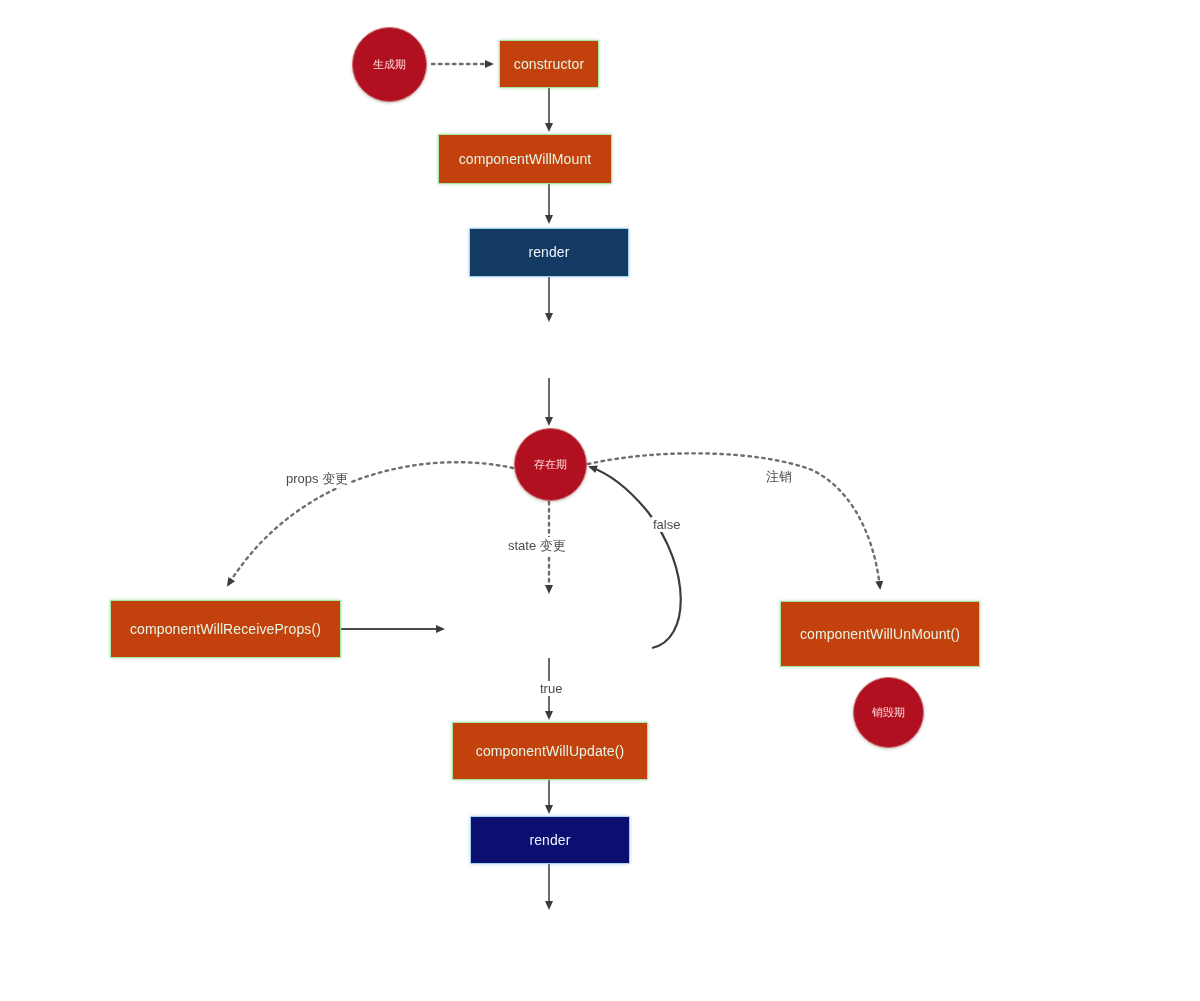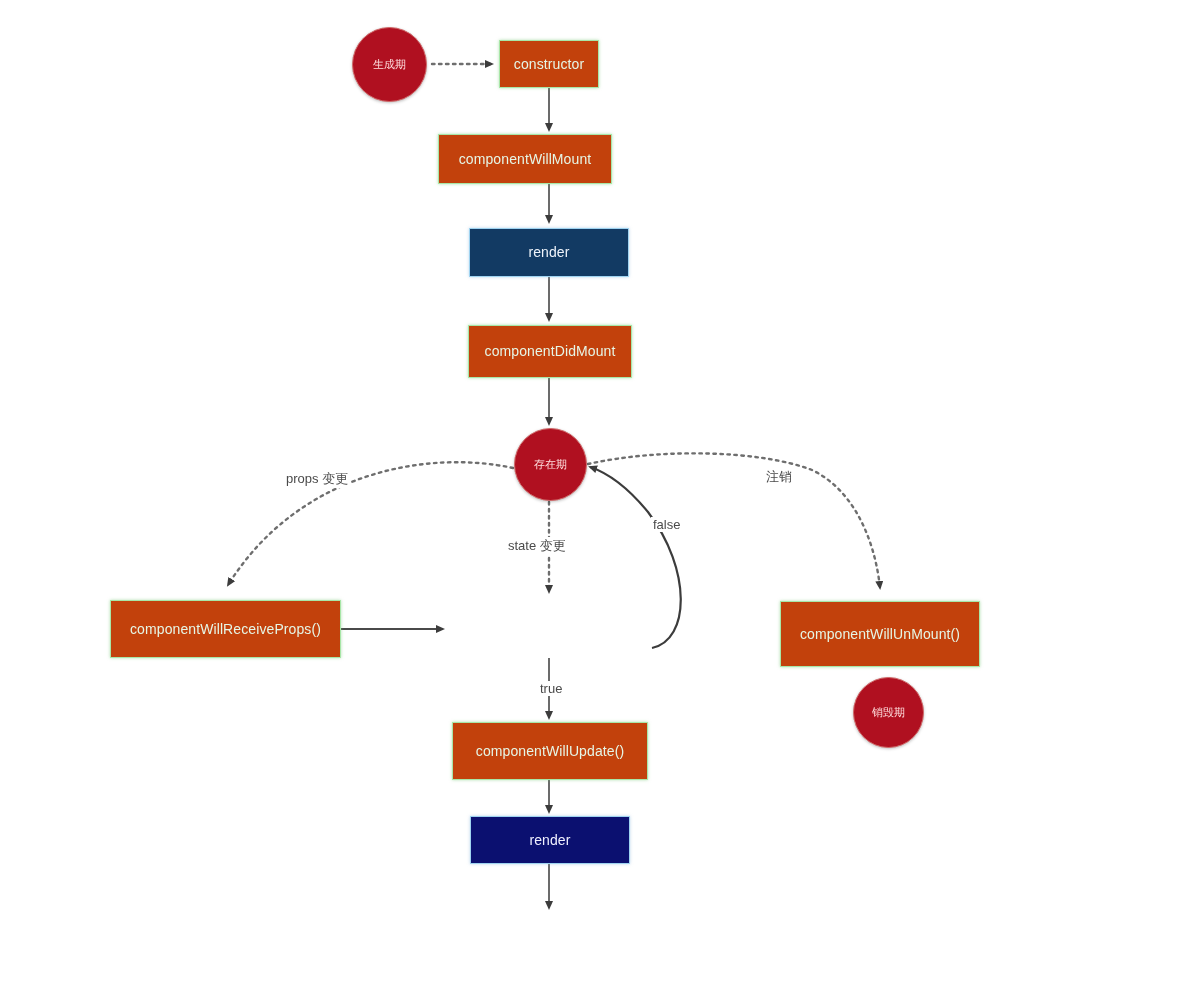--- a/index.html
+++ b/index.html
@@ -137,23 +137,20 @@
   </div>
 
   <div class="node-box green" style="left:438px; top:134px; width:174px; height:50px;">
     <span>componentWillMount</span>
   </div>
 
   <div class="node-box blue-1" style="left:469px; top:228px; width:160px; height:49px;">
     <span>render</span>
   </div>
 
-  <div class="node-box green" style="left:468px; top:325px; width:164px; height:53px;">
-    <span>componentDidMount</span>
-  </div>
 
   <div class="node-box green" style="left:110px; top:600px; width:231px; height:58px;">
     <span>componentWillReceiveProps()</span>
   </div>
 
 
   <div class="node-box green" style="left:452px; top:722px; width:196px; height:58px;">
     <span>componentWillUpdate()</span>
   </div>
 

